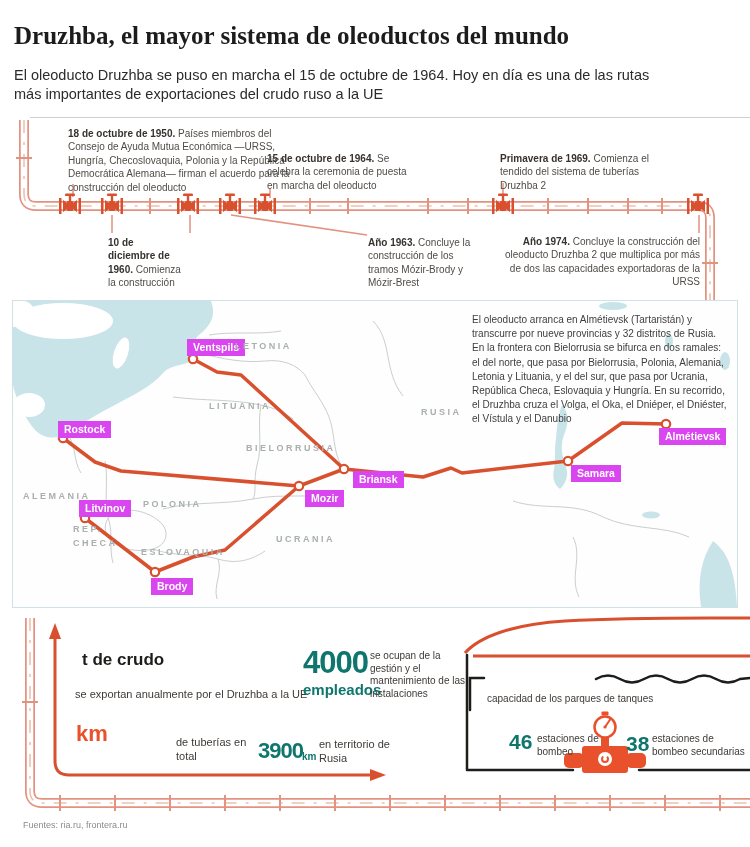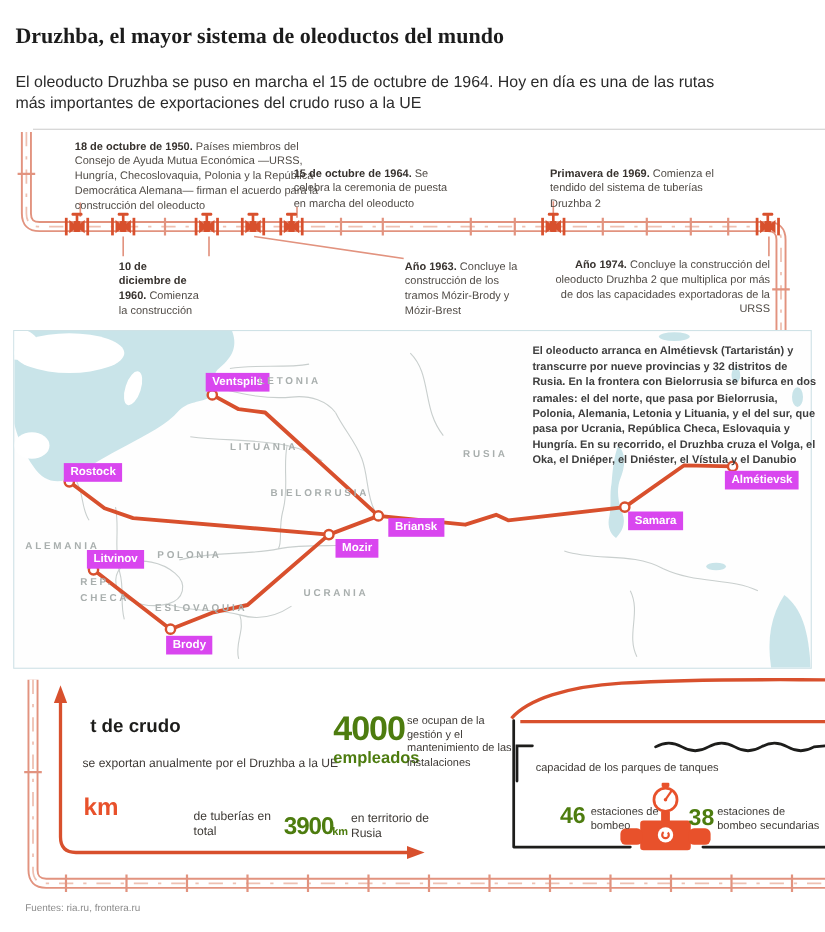--- a/index.html
+++ b/index.html
@@ -1,60 +1,60 @@
 <!DOCTYPE html>
 <html><head>
 <meta charset="utf-8">
 <style>
   html,body{margin:0;padding:0;background:#fff;}
   .page{position:relative;width:750px;height:847px;background:#fff;overflow:hidden;
         font-family:"Liberation Sans",sans-serif;color:#3d3935;}
   
   .title{position:absolute;left:14px;top:22px;width:730px;margin:0;
          font-family:"Liberation Serif","DejaVu Serif",serif;font-weight:700;
-         font-size:20px;color:#1c1c1c;letter-spacing:0;}
+         font-size:25px;color:#1c1c1c;letter-spacing:0;}
   .subtitle{position:absolute;left:14px;top:66px;width:660px;margin:0;
             font-size:14.5px;line-height:1.32;color:#2b2b2b;}
   .divider{position:absolute;left:30px;right:0;top:117px;height:1px;background:#cfcfcf;}
   
   .pipes{position:absolute;pointer-events:none;}
   .pipe-outer{stroke:#e2937f;stroke-width:10;fill:none;}
   .pipe-inner{stroke:#ffffff;stroke-width:6.5;fill:none;}
   .pipe-dash{stroke:#eec0b1;stroke-width:1.6;fill:none;stroke-dasharray:13 9 3 9;}
   .pipe-tick{stroke:#e2937f;stroke-width:2;fill:none;}
   .leader{stroke:#e2937f;stroke-width:1.5;fill:none;}
   .valve{fill:#d8502d;}
   
   .tl-event{position:absolute;font-size:10px;line-height:1.34;color:#504b46;}
   .tl-event b{color:#37322e;}
   .tl-right{text-align:right;}
   
   .map-panel{position:absolute;left:12px;top:300px;width:724px;height:306px;
              border:1px solid #cfe2e6;background:#fefefe;}
   .map-svg{position:absolute;left:0;top:0;}
-  .map-desc{position:absolute;left:471px;top:12px;width:258px;
-            font-size:10px;line-height:1.42;color:#3e3e3e;font-weight:bold;}
+  .map-desc{position:absolute;left:459px;top:12px;width:258px;
+            font-size:10px;line-height:1.42;color:#3e3e3e;}
   .city-label{position:absolute;background:#d946ef;color:#fff;font-size:10.5px;
               font-weight:bold;padding:2px 6px 3px;white-space:nowrap;}
   .country-label{position:absolute;color:#a9afae;font-size:9px;font-weight:bold;
                  letter-spacing:2.5px;white-space:nowrap;}
   .sea{fill:#c9e4e9;}
   .land{fill:#ffffff;}
   .border-line{stroke:#c9cfce;stroke-width:1;fill:none;}
   .route{stroke:#d8502d;stroke-width:3.5;fill:none;stroke-linejoin:round;stroke-linecap:round;}
   .marker{fill:#fff;stroke:#d8502d;stroke-width:2.2;}
   
   .stat-row{position:absolute;display:flex;align-items:baseline;white-space:nowrap;}
   .num-black{font-weight:bold;color:#1d1d1b;letter-spacing:-1px;}
   .num-orange{font-weight:bold;color:#e8512b;letter-spacing:-1px;}
   .unit-black{font-weight:bold;color:#1d1d1b;}
   .unit-orange{font-weight:bold;color:#e8512b;}
   .cap{position:absolute;font-size:11px;line-height:1.25;color:#3e3a36;}
   .cap-sm{font-size:10px;}
-  .orange-label{position:absolute;font-weight:bold;color:#4d7c0f;}
+  .orange-label{position:absolute;font-weight:bold;color:#0f766e;}
   .tank-line{stroke:#1d1d1b;stroke-width:2.5;fill:none;stroke-linecap:round;}
   .red-line{stroke:#d8502d;stroke-width:3;fill:none;}
   .pump{fill:#e8512b;}
   .gauge{fill:#fff;stroke:#e8512b;stroke-width:2.5;}
   .footer{position:absolute;left:23px;top:820px;font-size:9px;color:#8c8c8c;}
   sup{font-size:9px;}
 </style>
 </head>
 <body>
 

